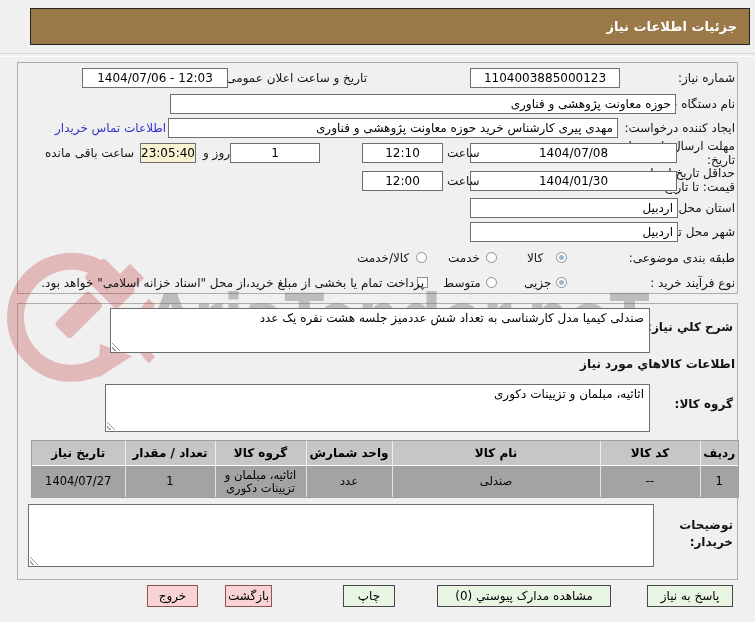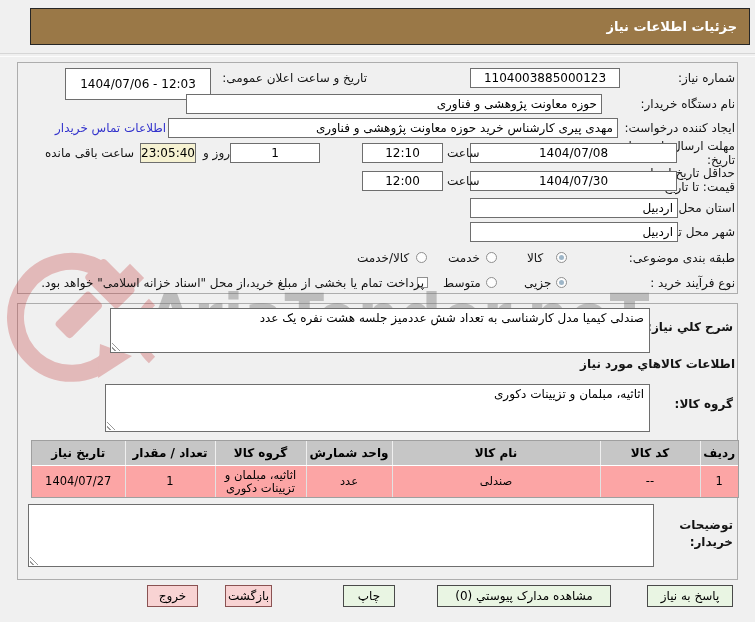--- a/index.html
+++ b/index.html
@@ -43,21 +43,21 @@
   .ta{position:absolute;background:#fff;border:1px solid #6e6e6e;font-size:12px;padding:2px 5px;
     z-index:3;box-sizing:border-box;overflow:hidden;}
   .grip{position:absolute;left:1px;bottom:1px;width:9px;height:9px;
     background:repeating-linear-gradient(45deg,transparent 0 2px,#999 2px 3px);
     clip-path:polygon(0 0,0 100%,100% 100%);}
 
   
   .tblwrap{position:absolute;left:31px;top:440px;width:706px;border:1px solid #9f9f9f;z-index:3;background:#fff;}
   table.tbl{width:100%;border-collapse:collapse;table-layout:fixed;font-size:12px;}
   .tbl th{background:#C6C6C6;font-weight:bold;height:24px;border-left:1px solid #efefef;border-bottom:1px solid #fff;padding:0 2px;}
-  .tbl td{background:#fca5a5;height:31px;text-align:center;border-left:1px solid #e2e2e2;padding:0 2px;font-size:11.5px;line-height:13px;}
+  .tbl td{background:#a3a3a3;height:31px;text-align:center;border-left:1px solid #e2e2e2;padding:0 2px;font-size:11.5px;line-height:13px;}
   .tbl th:last-child,.tbl td:last-child{border-left:none;}
   .c0{width:38px}.c1{width:100px}.c2{width:208px}.c3{width:86px}.c4{width:91px}.c5{width:90px}.c6{width:93px}
 
   
   .btn{position:absolute;top:585px;height:22px;display:flex;align-items:center;justify-content:center;
     font-size:12px;z-index:3;box-sizing:border-box;cursor:pointer;}
   .btn.green{background:#E9F5E3;border:1px solid #4a4a4a;}
   .btn.pink{background:#F8D3D3;border:1px solid #8a5252;}
 </style>
 </head>
@@ -83,26 +83,26 @@
   <div class="sep"></div>
 
   <div class="panel panel1"></div>
   <div class="panel panel2"></div>
 
   <div class="lbl" style="right:20px;top:71px">شماره نیاز:</div>
   <div class="inp ctr" style="left:470px;top:68px;width:150px;height:20px">
       <span dir="ltr">1104003885000123</span>
     </div>
   <div class="lbl" style="right:388px;top:71px">تاریخ و ساعت اعلان عمومی:</div>
-  <div class="inp ctr" style="left:65px;top:68px;width:146px;height:32px">
+  <div class="inp ctr" style="left:82px;top:68px;width:146px;height:20px">
       <span dir="ltr">1404/07/06 - 12:03</span>
     </div>
 
   <div class="lbl" style="right:20px;top:97px">نام دستگاه خریدار:</div>
-  <div class="inp" style="left:186px;top:94px;width:416px;height:20px">
+  <div class="inp" style="left:170px;top:94px;width:506px;height:20px">
       <span>حوزه معاونت پژوهشی و فناوری</span>
     </div>
 
   <div class="lbl" style="right:20px;top:121px">ایجاد کننده درخواست:</div>
   <div class="inp" style="left:168px;top:118px;width:450px;height:20px">
       <span>مهدی پیری کارشناس خرید حوزه معاونت پژوهشی و فناوری</span>
     </div>
   <a class="link" style="left:55px;top:121px">اطلاعات تماس خریدار</a>
 
   <div class="lbl wrap" style="right:20px;top:139px;width:118px">مهلت ارسال پاسخ: تا تاریخ:</div>
@@ -117,21 +117,21 @@
       <span dir="ltr">1</span>
     </div>
   <div class="lbl" style="left:203px;top:146px">روز و</div>
   <div class="inp ctr countdown" style="left:140px;top:143px;width:56px;height:20px">
       <span dir="ltr">23:05:40</span>
     </div>
   <div class="lbl" style="left:45px;top:146px">ساعت باقی مانده</div>
 
   <div class="lbl wrap" style="right:20px;top:166px;width:112px">حداقل تاریخ اعتبار قیمت: تا تاریخ:</div>
   <div class="inp ctr" style="left:470px;top:171px;width:207px;height:20px">
-      <span dir="ltr">1404/07/30</span>
+      <span dir="ltr">1404/01/30</span>
     </div>
   <div class="lbl" style="left:447px;top:174px">ساعت</div>
   <div class="inp ctr" style="left:362px;top:171px;width:81px;height:20px">
       <span dir="ltr">12:00</span>
     </div>
 
   <div class="lbl" style="right:20px;top:201px">استان محل تحویل:</div>
   <div class="inp" style="left:470px;top:198px;width:208px;height:20px">
       <span>اردبیل</span>
     </div>

